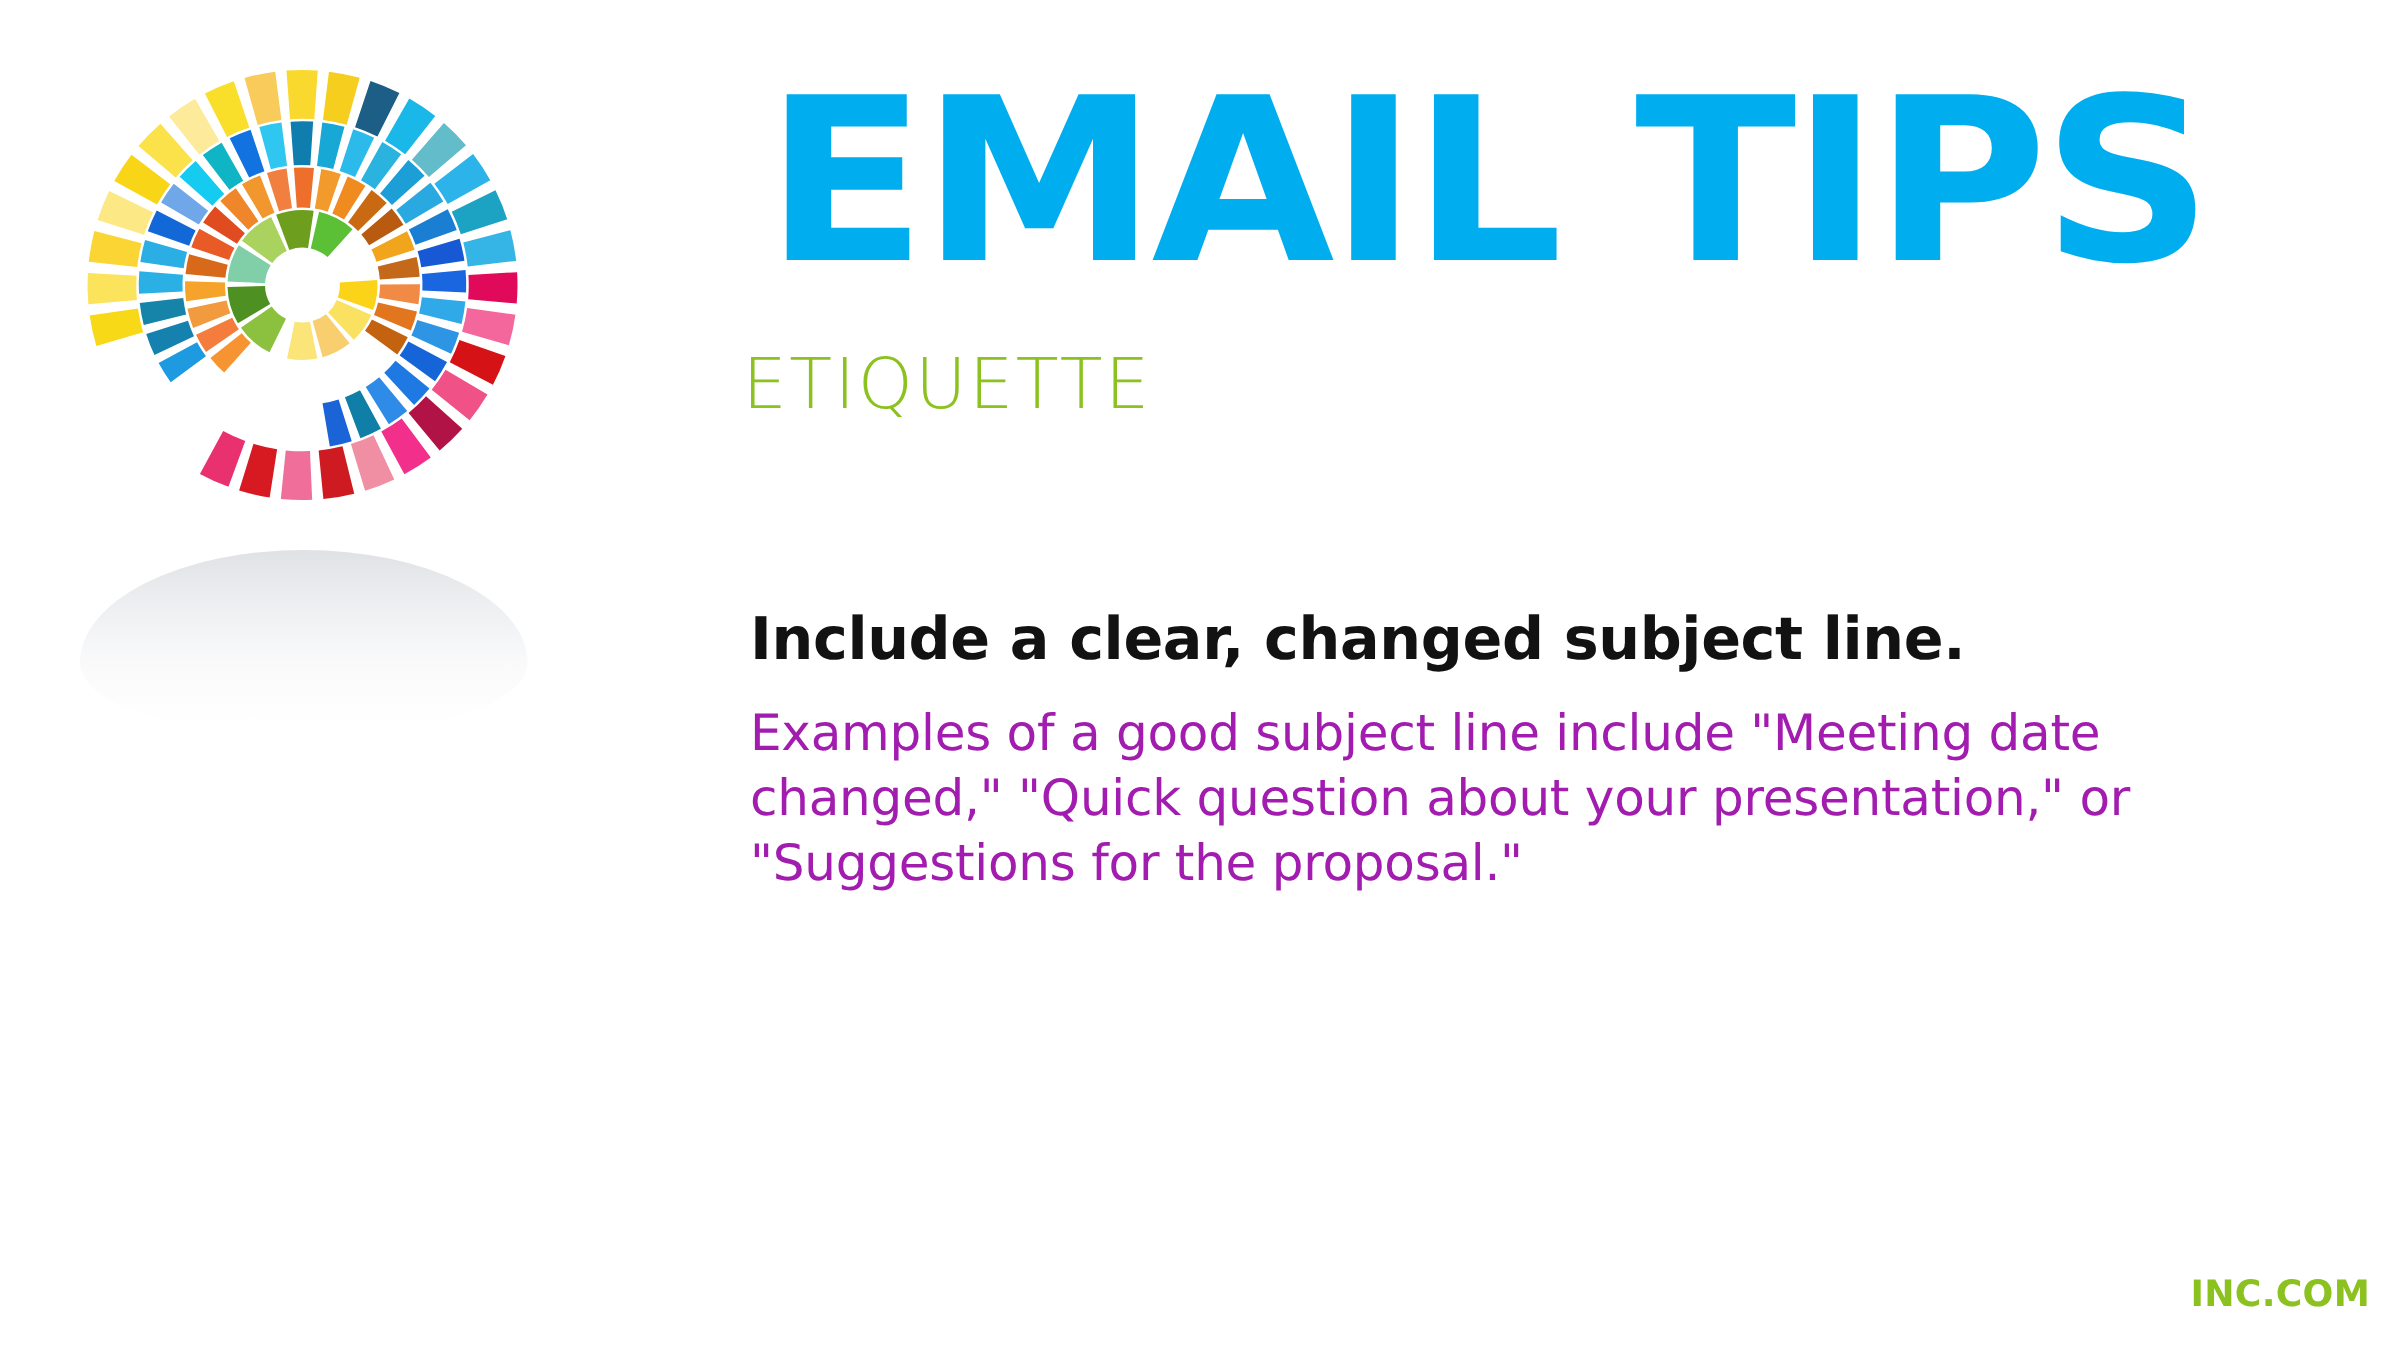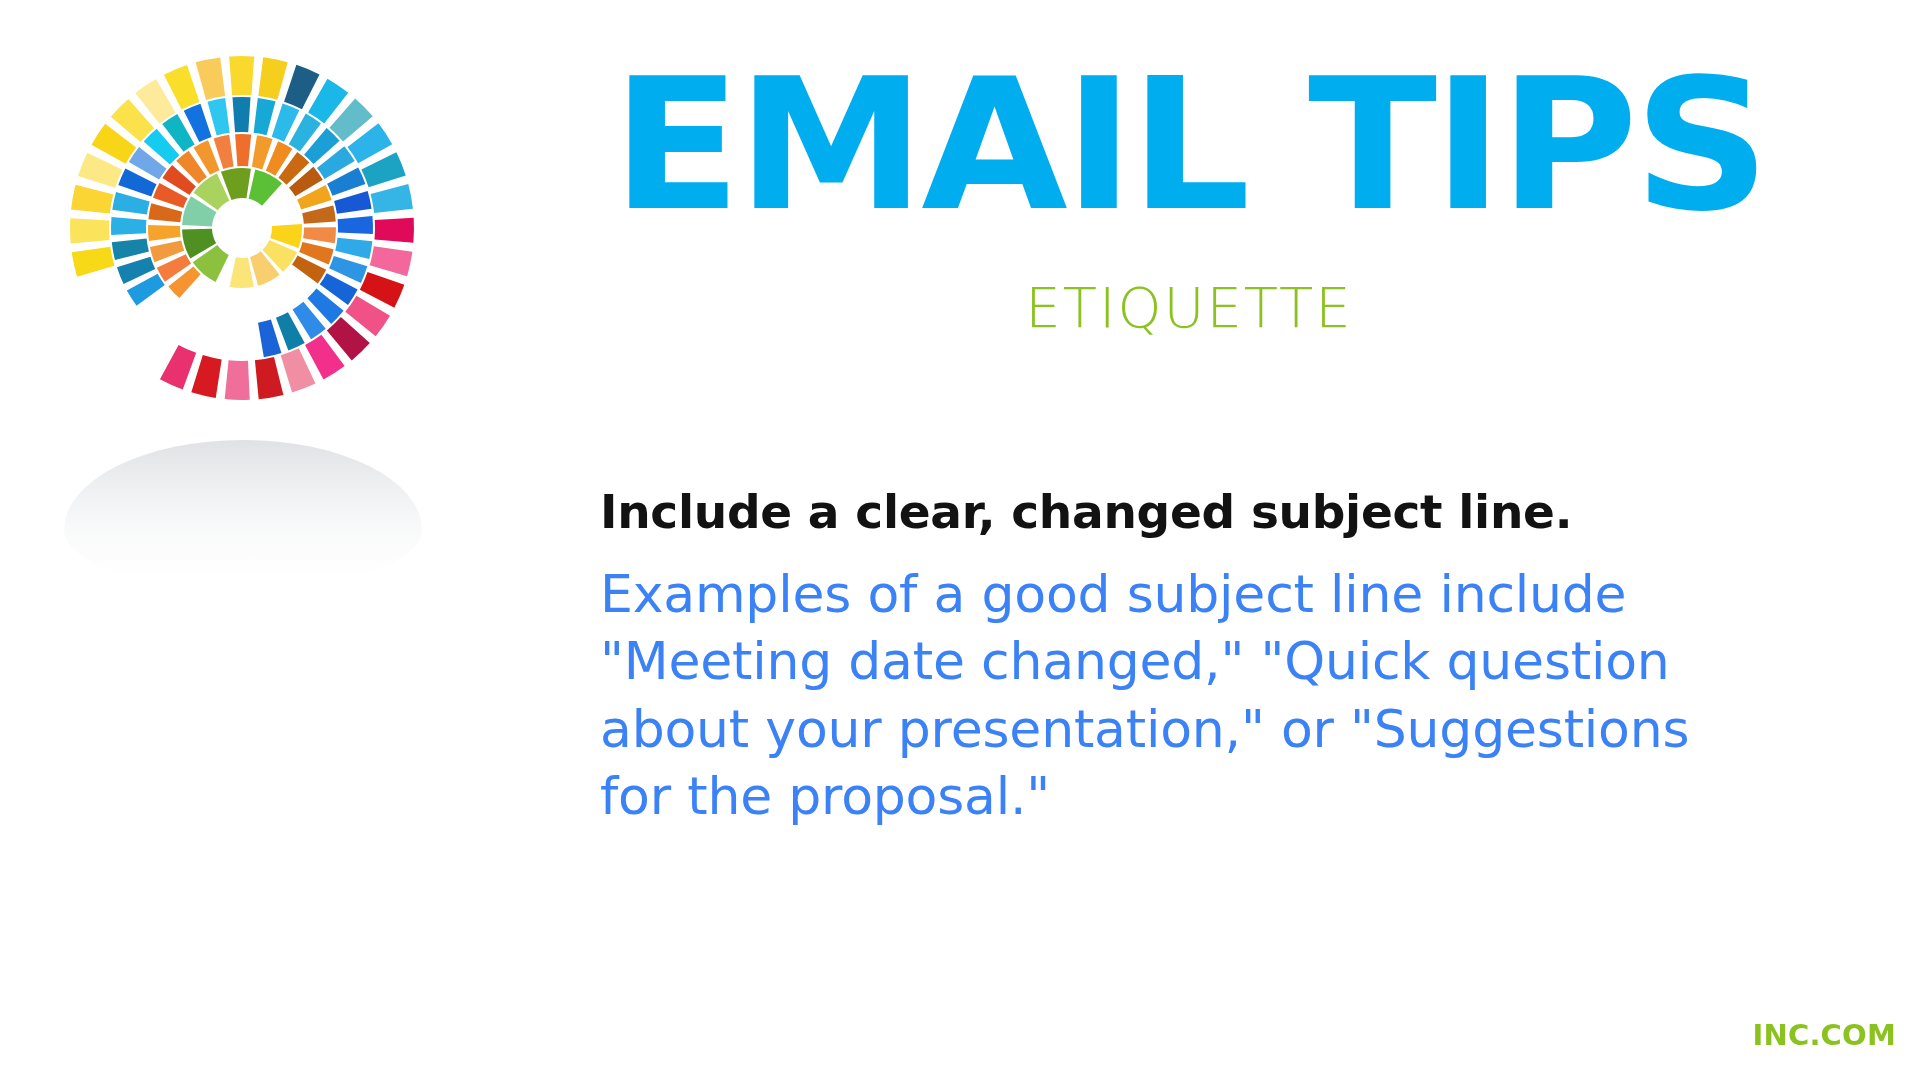--- a/index.html
+++ b/index.html
@@ -86,21 +86,21 @@
     left: 0;
     top: 280px;
     width: 1190px;
     margin: 0;
     font-family: "DejaVu Sans", "Liberation Sans", sans-serif;
     font-weight: 300;
     font-size: 56px;
     line-height: 1;
     letter-spacing: 2px;
     color: #8CC220;
-    text-align: center;
+    text-align: left;
     white-space: nowrap;
   }
 
   #body-block {
     position: absolute;
     left: 6px;
     top: 486px;
     width: 1170px;
   }
 
@@ -111,24 +111,24 @@
     font-size: 47px;
     line-height: 1.12;
     letter-spacing: -0.3px;
     color: #121212;
   }
 
   #tip-body {
     margin: 0;
     font-family: "DejaVu Sans", "Liberation Sans", sans-serif;
     font-weight: 400;
-    font-size: 52px;
+    font-size: 40px;
     line-height: 1.30;
     letter-spacing: -0.2px;
-    color: #3b82f6;
+    color: #a21caf;
     max-width: 1120px;
   }
 
   #source-logo {
     position: absolute;
     right: 24px;
     bottom: 28px;
     font-family: "DejaVu Sans", "Liberation Sans", sans-serif;
     font-weight: 700;
     font-size: 29px;

